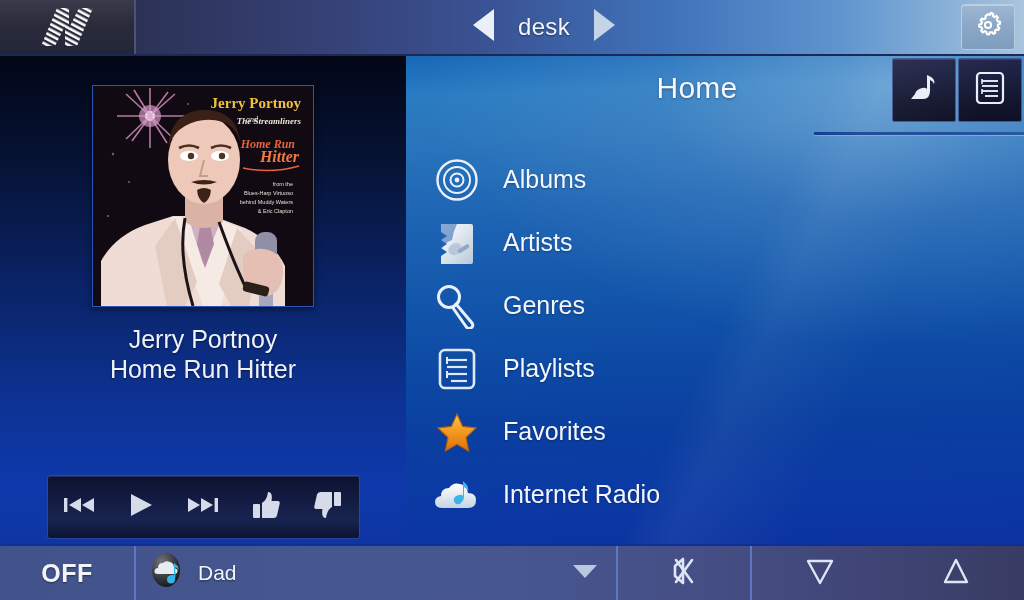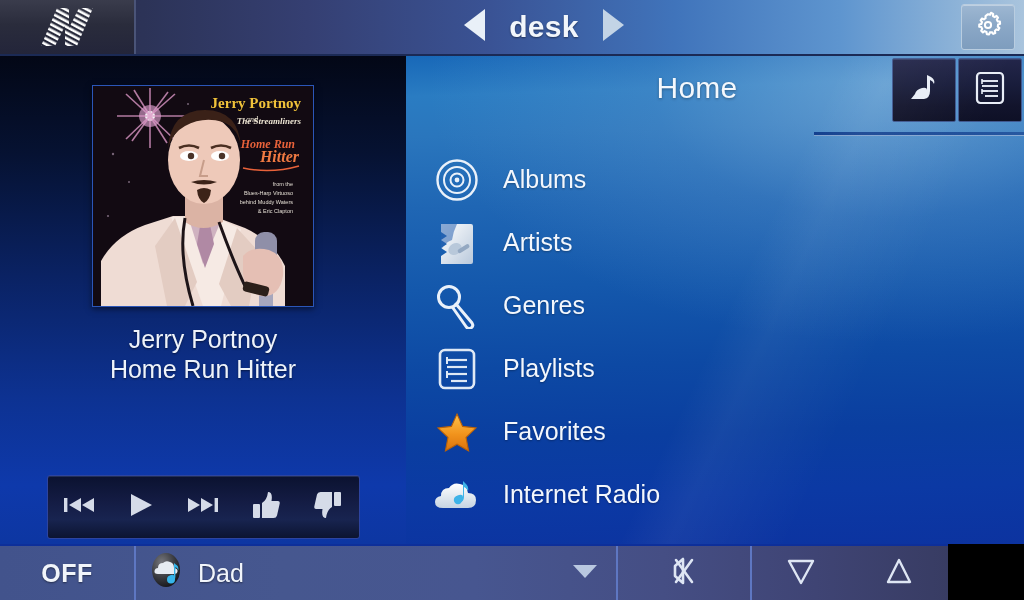--- a/index.html
+++ b/index.html
@@ -20,21 +20,21 @@
     background:linear-gradient(180deg,#3a3c4c 0%,#2a2c3c 45%,#23253a 100%);
     display:flex; align-items:center; justify-content:center;
     border-right:2px solid #4a5478;
   }
   .logo-cell svg{ display:block; }
   .topbar-center{
     flex:1; display:flex; align-items:center; justify-content:center; gap:22px;
   }
   .nav-arrow{ display:block; }
   .chan-name{
-    color:#f2f6fb; font-size:30px; font-weight:700; letter-spacing:.3px;
+    color:#f2f6fb; font-size:24px; font-weight:400; letter-spacing:.3px;
     text-shadow:0 1px 2px rgba(0,0,0,.45);
   }
   .gear-cell{
     width:72px; display:flex; align-items:center; justify-content:center;
   }
   .gear-btn{
     width:54px; height:46px; border-radius:3px;
     background:linear-gradient(180deg,#9db7d2 0%,#8aa7c6 50%,#7e9dbe 100%);
     border:1px solid #b9cde0;
     display:flex; align-items:center; justify-content:center;
@@ -120,39 +120,39 @@
   .menu-icon{
     width:58px; height:48px; display:flex; align-items:center; justify-content:center; flex:0 0 58px;
   }
   .menu-label{
     color:#f3f7fd; font-size:25px; font-weight:400; margin-left:17px;
     text-shadow:0 1px 2px rgba(0,0,0,.3);
   }
 
   
   .bottombar{
-    position:absolute; left:0; top:544px; width:948px; height:56px;
+    position:absolute; left:0; top:544px; width:1024px; height:56px;
     background:linear-gradient(90deg,#42538c 0%,#46578f 30%,#475690 50%,#454e84 70%,#3f4474 86%,#383c63 100%);
     border-top:2px solid #0d2f9a;
     display:flex; align-items:stretch;
   }
   .bb-cell{ display:flex; align-items:center; }
   .bb-off{
     width:136px; justify-content:center;
     border-right:2px solid #5e77c2;
   }
   .bb-off span{ color:#f1f5fb; font-size:25px; font-weight:600; letter-spacing:.5px;
     text-shadow:0 1px 2px rgba(0,0,0,.45); }
   .bb-source{
     width:482px; padding-left:14px; padding-right:18px;
     border-right:2px solid #5e77c2;
     justify-content:space-between;
   }
   .src-left{ display:flex; align-items:center; gap:14px; }
-  .src-name{ color:#f1f5fb; font-size:25px; text-shadow:0 1px 2px rgba(0,0,0,.45); }
+  .src-name{ color:#f1f5fb; font-size:21px; text-shadow:0 1px 2px rgba(0,0,0,.45); }
   .bb-mute{
     width:134px; justify-content:center;
     border-right:2px solid #5e77c2;
   }
   .bb-vol{ flex:1; display:flex; align-items:center; }
   .vol-btn{ flex:1; display:flex; align-items:center; justify-content:center; }
 </style>
 </head>
 <body>
 

